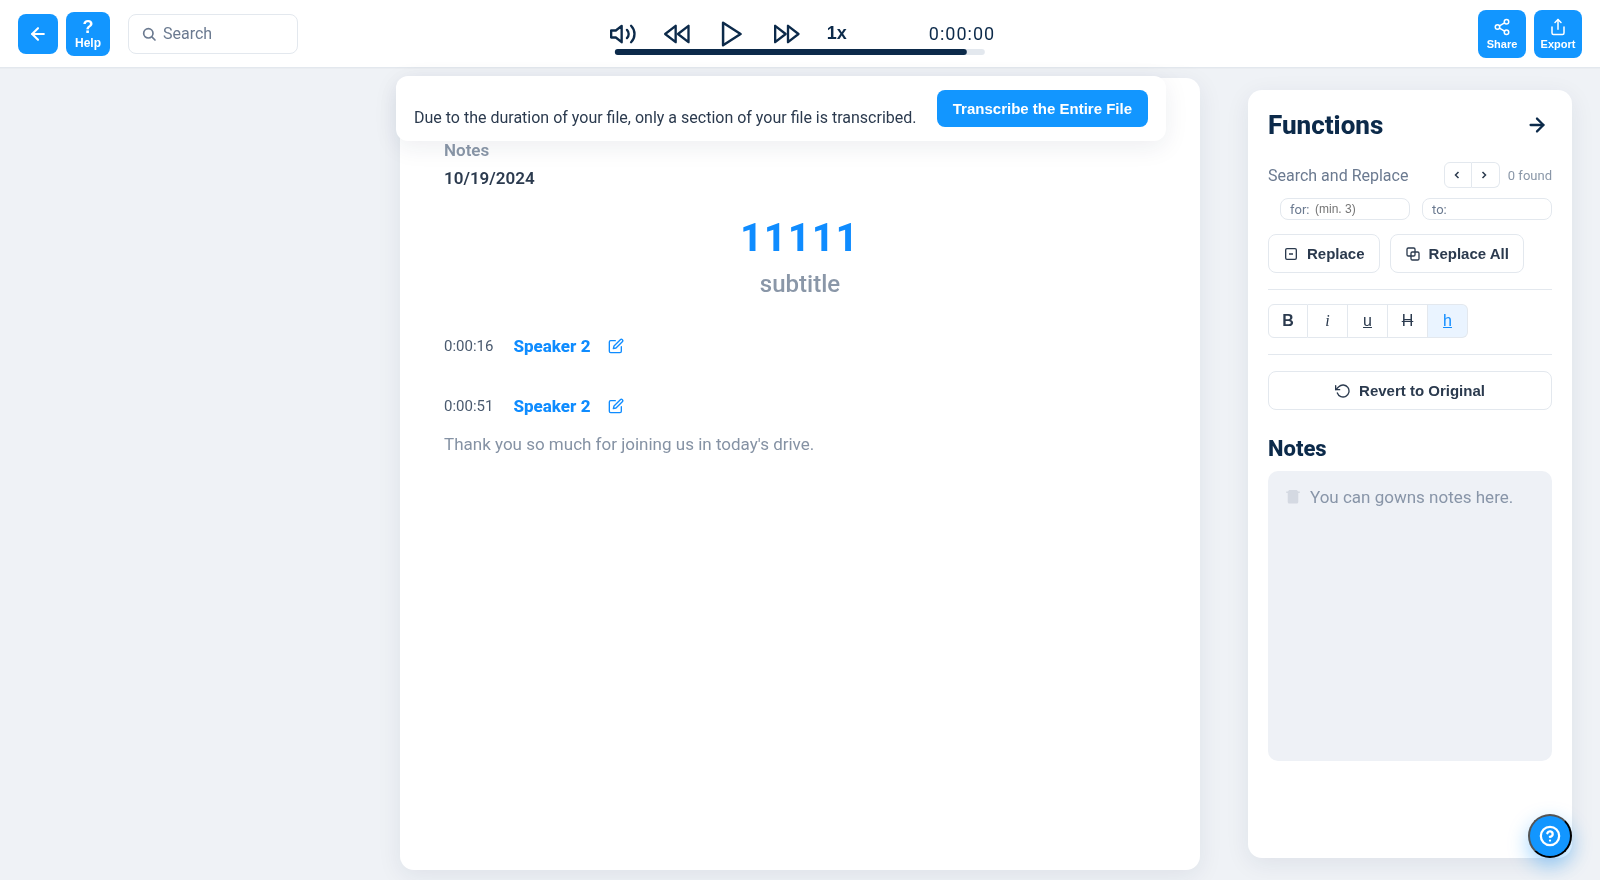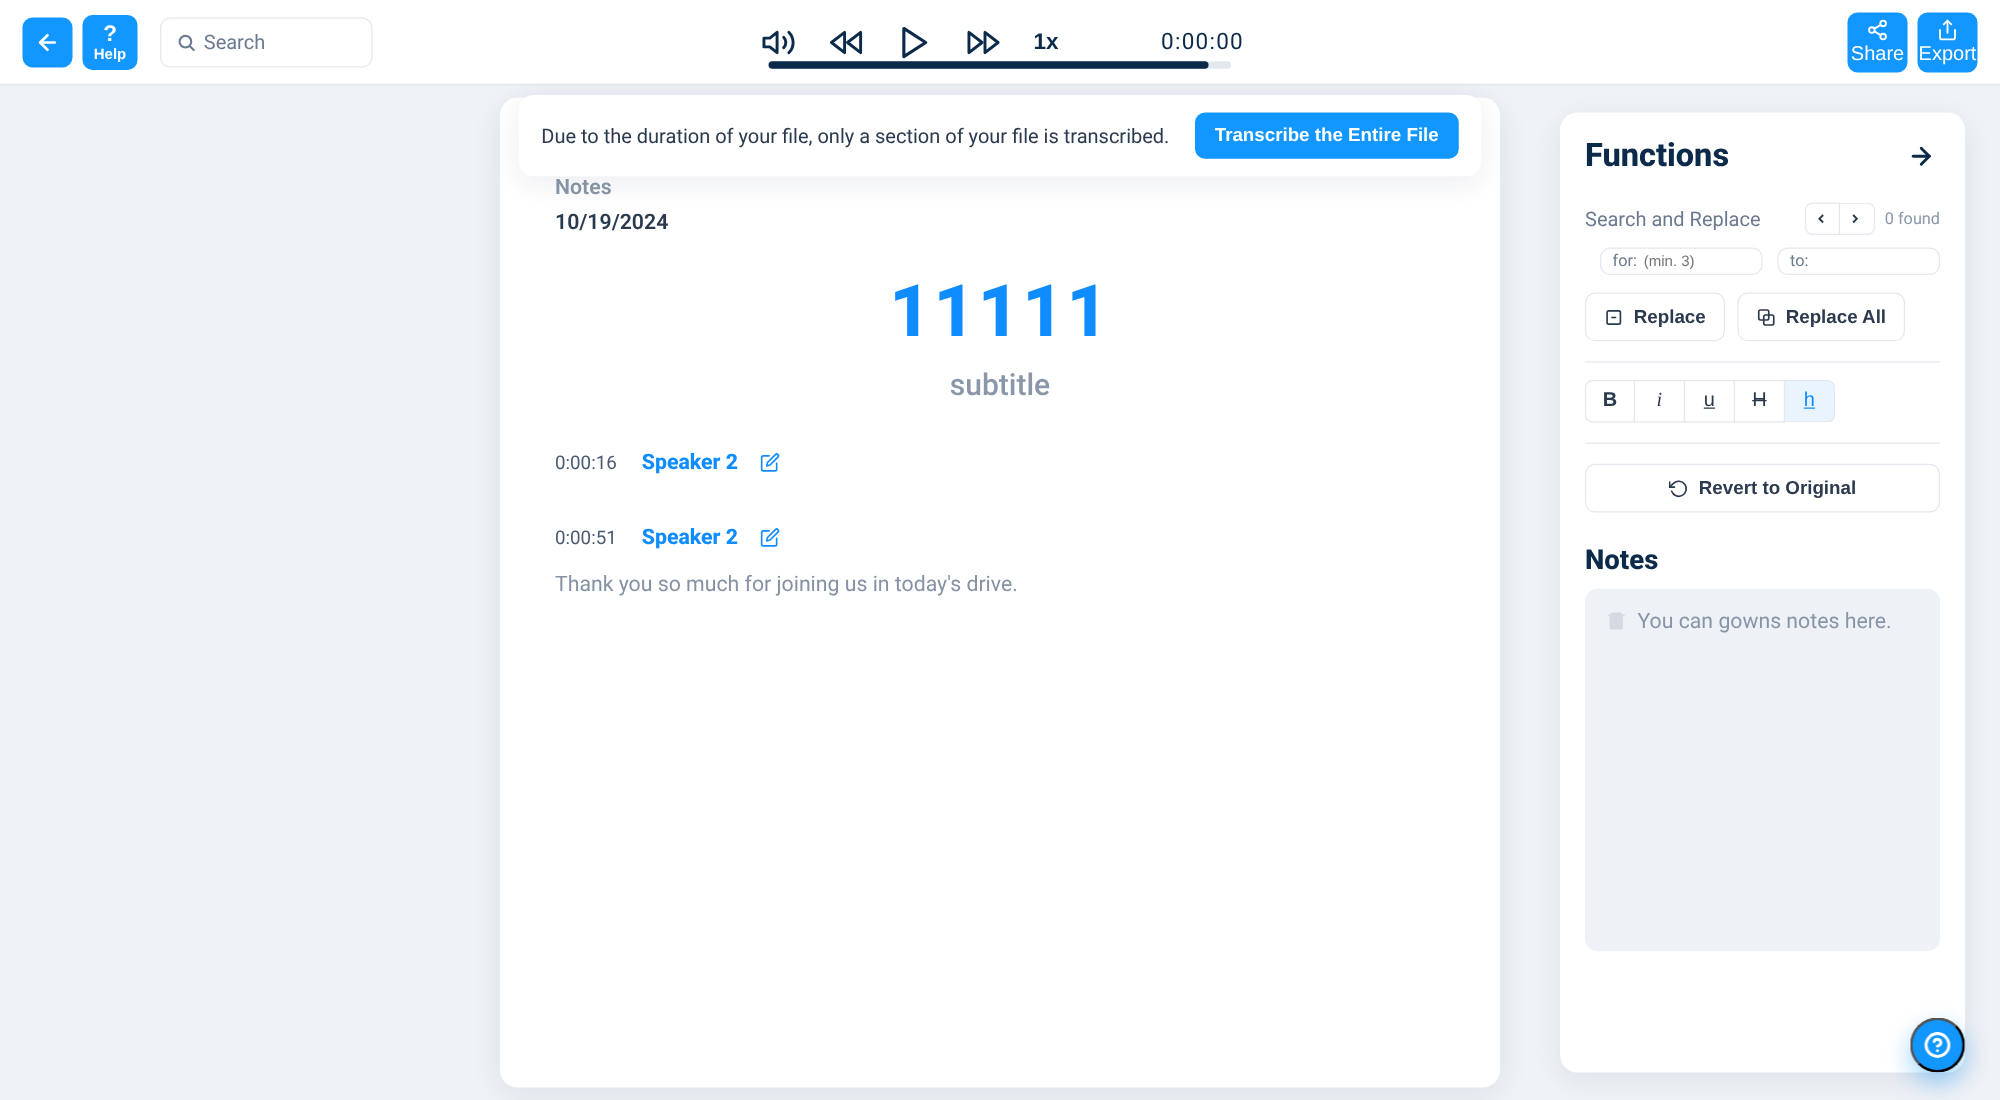--- a/index.html
+++ b/index.html
@@ -78,21 +78,21 @@
 
   .progress-wrap {
     position:absolute; left:50%; transform:translateX(-50%);
     bottom:-2px; height:6px; width:370px;
     background: var(--border);
     border-radius:3px;
   }
   .progress-fill { height:100%; background: var(--navy); border-radius:3px; width:95%; }
 
   .header-right { margin-left:auto; display:flex; gap:8px; }
-  .btn-col { width:48px; height:48px; font-size:16px; font-weight:400; }
+  .btn-col { width:48px; height:48px; font-size:11px; font-weight:700; }
   .btn-col .lbl { margin-top:2px; }
 
   
   .content {
     position:relative;
     padding-top: 0;
     height: calc(100% - 68px);
   }
 
   .card {
@@ -102,37 +102,37 @@
     width: 800px;
     bottom: 10px;
     background: var(--card-bg);
     border-radius: 14px;
     box-shadow: var(--shadow);
     padding: 62px 44px 20px;
     overflow:hidden;
   }
   .banner {
     position:absolute;
-    top:8px; left:415px; width:770px;
+    top:8px; left:396px; width:770px;
     z-index:5;
     background:#fff; border-radius:12px; box-shadow: var(--shadow);
-    display:flex; align-items:center; justify-content:space-between;
+    display:flex; align-items:flex-end; justify-content:space-between;
     padding: 14px 18px;
   }
   .banner-text { color:#2b3a4e; font-size:16px; }
   .btn-primary {
     background: var(--blue-bright); color:#fff; border:none;
     font-weight:700; font-size:15px; padding:10px 16px; border-radius:8px; cursor:pointer;
   }
 
   .author-label { color: var(--muted); font-size:17px; font-weight:600; }
   .author-date  { color: #2b3a4e; font-size:17px; font-weight:600; margin-top:8px; }
 
   .title-big {
-    text-align:center; font-size:58px; font-weight:800; color: var(--blue);
+    text-align:center; font-size:38px; font-weight:800; color: var(--blue);
     letter-spacing:2px; margin-top:28px;
   }
   .subtitle {
     text-align:center; color: var(--muted); font-size:24px; margin-top:10px; font-weight:500;
   }
 
   .segment { display:block; margin-top:36px; }
   .seg-head { display:flex; align-items:center; gap:14px; }
   .seg-time { color: #4a5a6f; font-size:15px; }
   .seg-speaker { color: var(--blue); font-weight:800; font-size:17px; margin-left:6px; }

